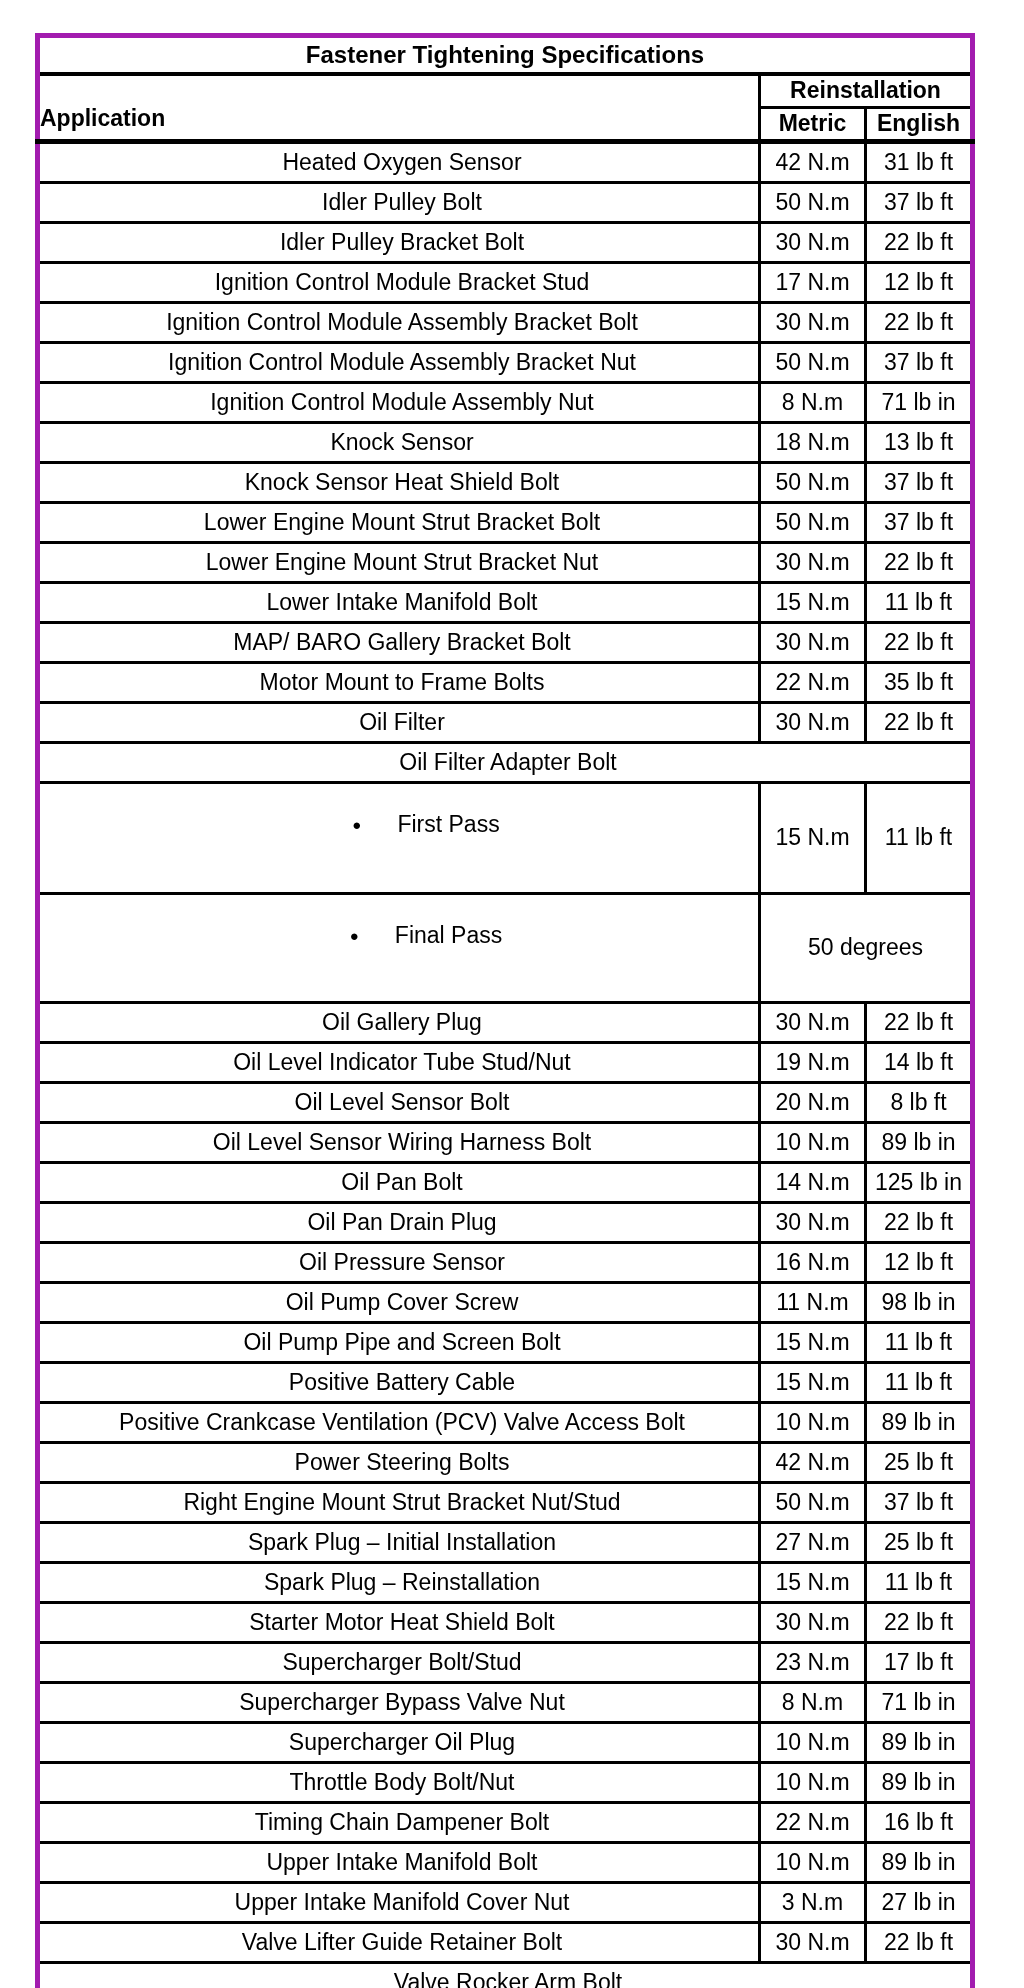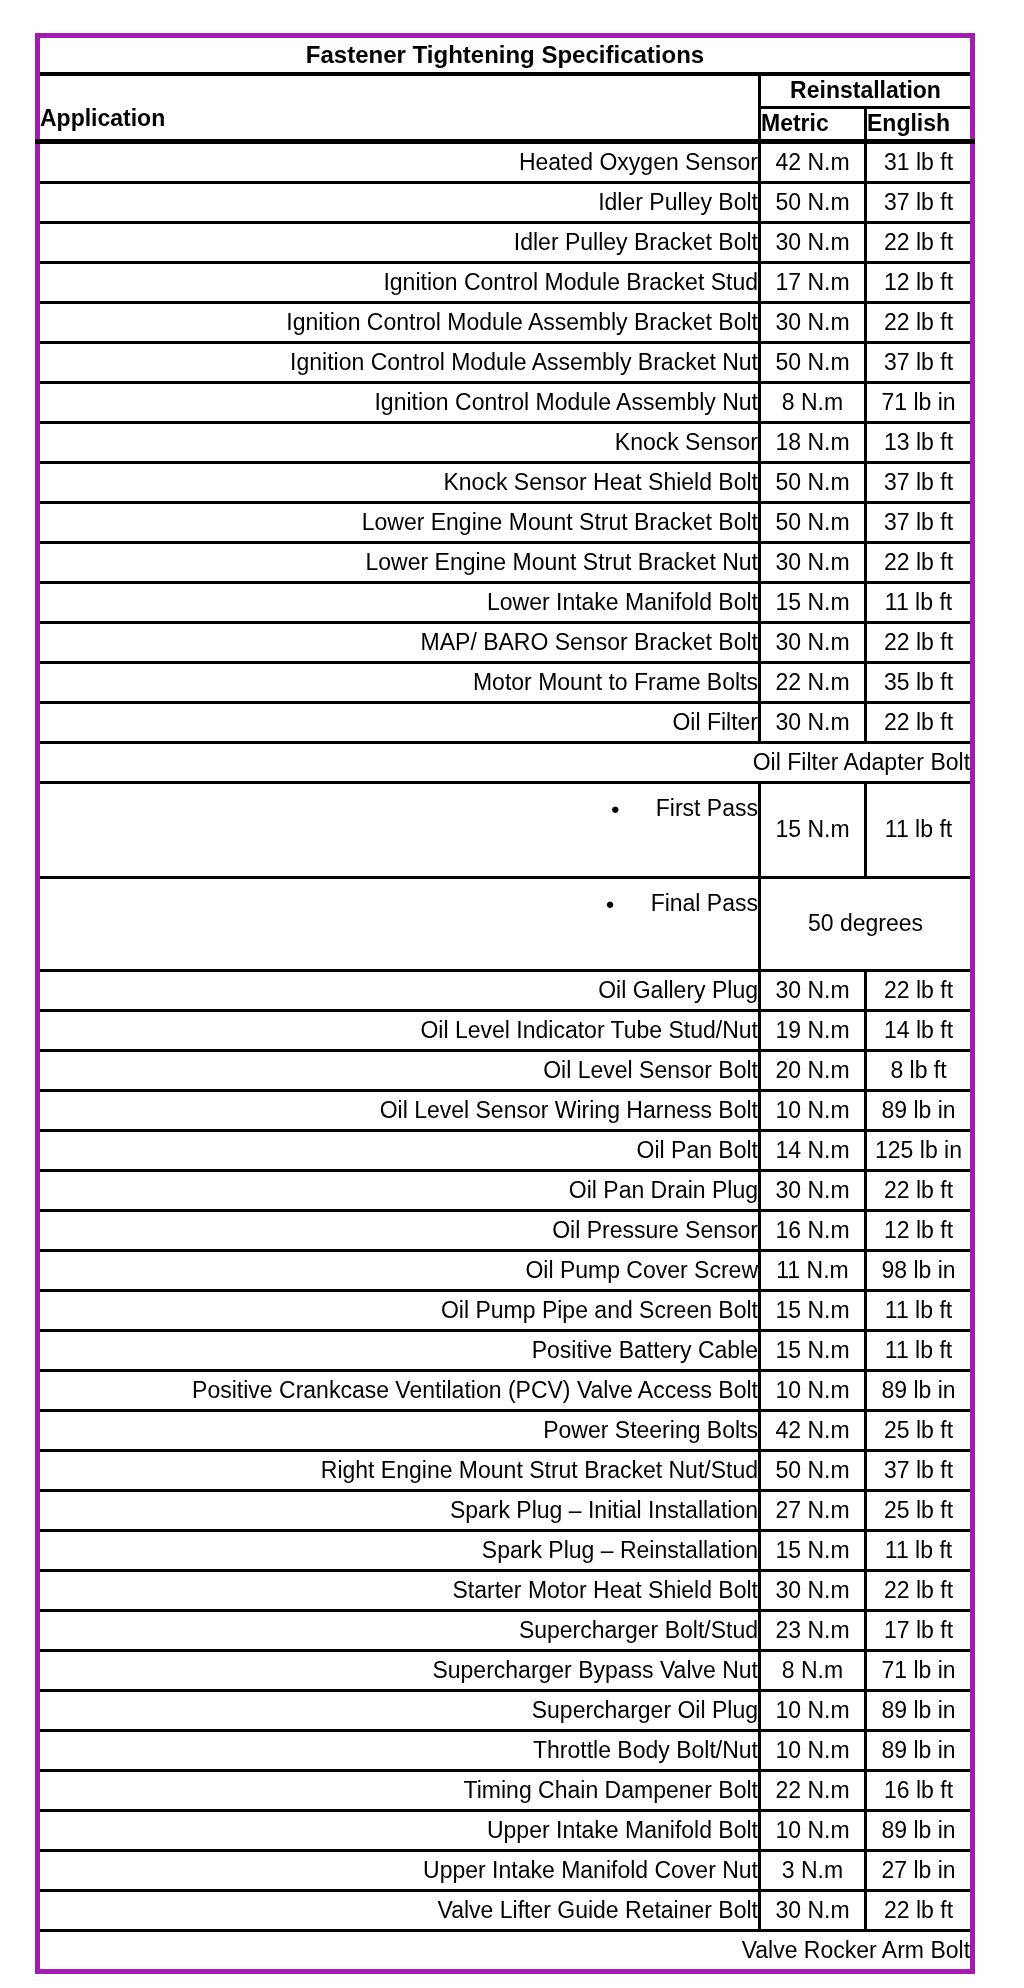--- a/index.html
+++ b/index.html
@@ -40,38 +40,38 @@
     padding-bottom: 7px;
     border-bottom-width: 5px;
   }
   td.spec-head {
     height: 30px;
     text-align: center;
     font-weight: bold;
   }
   td.col-head {
     height: 30px;
-    text-align: left;
+    text-align: center;
     font-weight: bold;
     border-bottom-width: 5px;
   }
   td.app {
     height: 37px;
-    text-align: right;
+    text-align: center;
     padding-left: 6px;
   }
   td.val {
     height: 37px;
     text-align: center;
   }
   tr.tall1 td { height: 80px; }
   tr.tall2 td { height: 78px; }
   td.tall-app {
     vertical-align: top;
-    padding-top: 12px;
+    padding-top: 28px;
   }
   span.bullet {
     display: inline-block;
     margin-left: 48px;
     margin-right: 36px;
     font-size: 15px;
     vertical-align: 2px;
   }
 </style>
 </head>
@@ -150,21 +150,21 @@
       <td class="app">Lower Engine Mount Strut Bracket Nut</td>
       <td class="val">30 N.m</td>
       <td class="val">22 lb ft</td>
     </tr>
     <tr>
       <td class="app">Lower Intake Manifold Bolt</td>
       <td class="val">15 N.m</td>
       <td class="val">11 lb ft</td>
     </tr>
     <tr>
-      <td class="app">MAP/ BARO Sensor Bracket Bolt</td>
+      <td class="app">MAP/ BARO Gallery Bracket Bolt</td>
       <td class="val">30 N.m</td>
       <td class="val">22 lb ft</td>
     </tr>
     <tr>
       <td class="app">Motor Mount to Frame Bolts</td>
       <td class="val">22 N.m</td>
       <td class="val">35 lb ft</td>
     </tr>
     <tr>
       <td class="app">Oil Filter</td>

